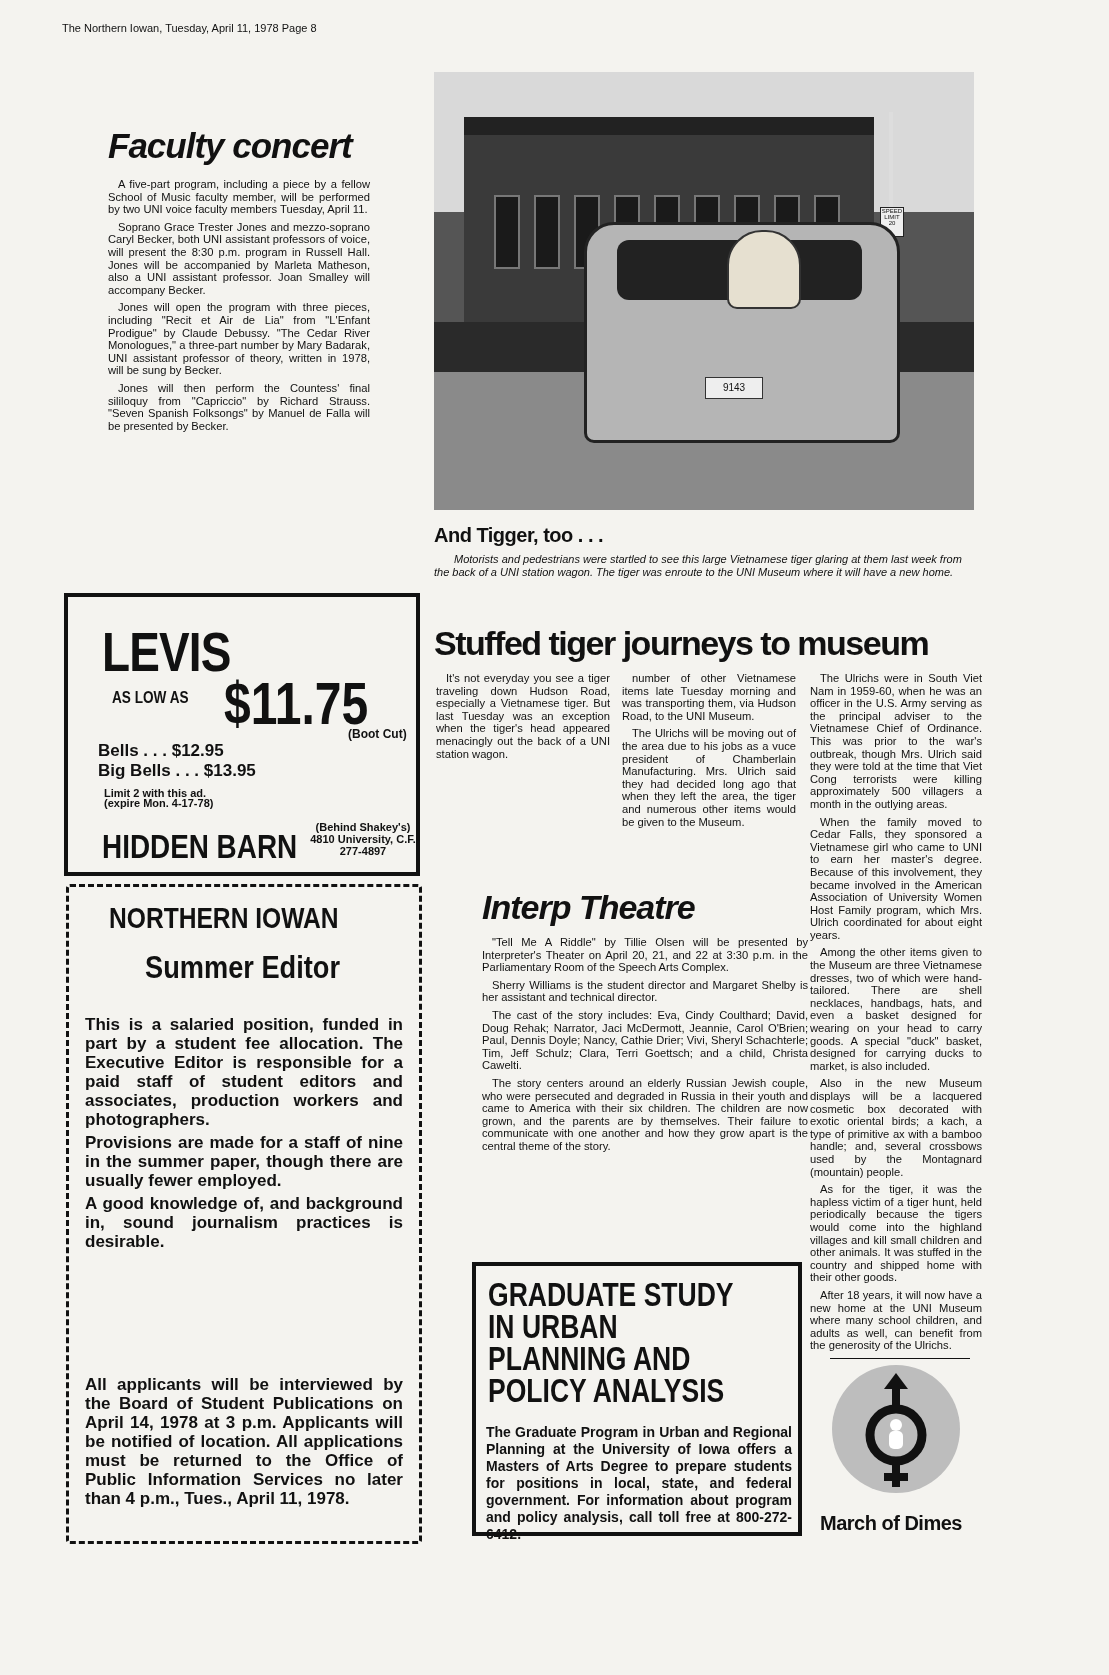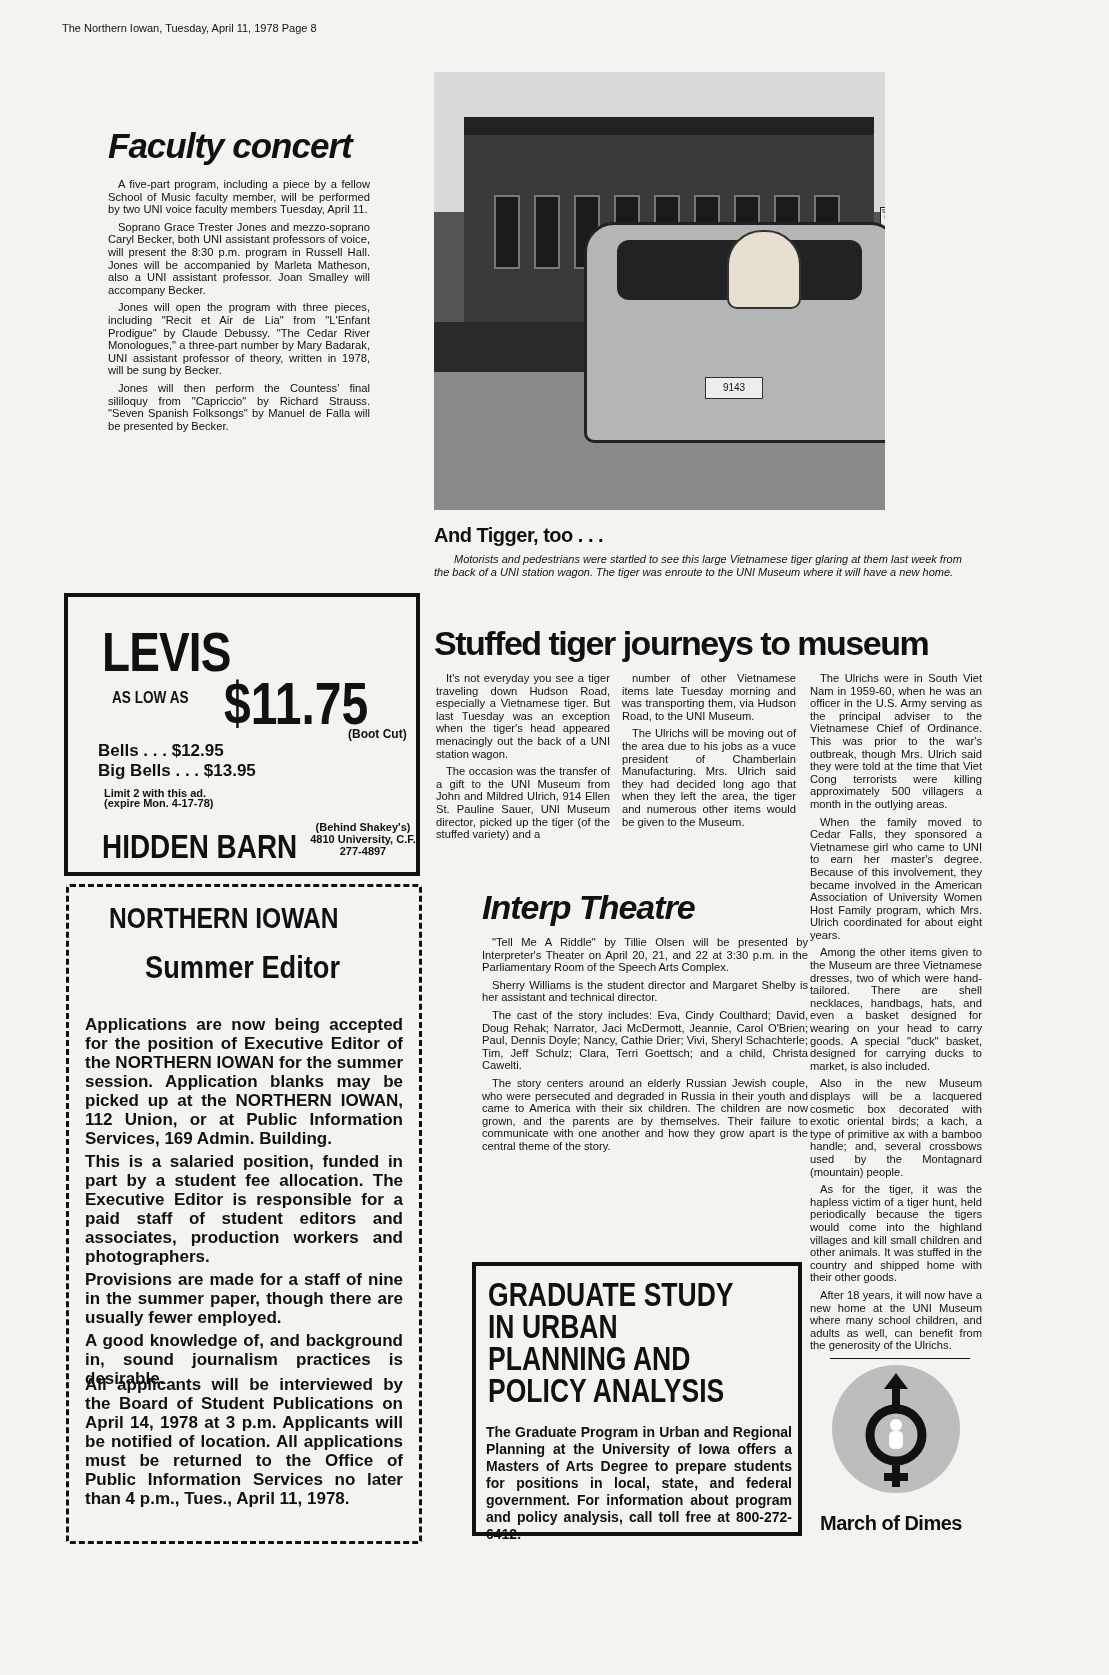--- a/index.html
+++ b/index.html
@@ -7,21 +7,21 @@
     width:1109px; height:1675px; position:relative; overflow:hidden;
     background:#f4f3ef; color:#111;
     font-family:"Liberation Sans", sans-serif;
   }
   .abs { position:absolute; }
   .folio { left:62px; top:22px; font-size:11px; }
   .p { margin:0 0 5px 0; text-indent:10px; text-align:justify; }
   .body9 { font-size:11.2px; line-height:12.6px; }
   .hed-ital { font-weight:bold; font-style:italic; letter-spacing:-1px; }
   
-  .photo { left:434px; top:72px; width:451px; height:438px; background:#555; overflow:hidden; }
+  .photo { left:434px; top:72px; width:540px; height:438px; background:#555; overflow:hidden; }
   .sky { position:absolute; left:0; top:0; width:100%; height:140px; background:#d9d9d9; }
   .building { position:absolute; left:30px; top:45px; width:410px; height:215px; background:#3a3a3a; border-top:18px solid #222; }
   .win { position:absolute; top:60px; width:22px; height:70px; background:#1a1a1a; border:2px solid #777; }
   .lawn { position:absolute; left:0; top:250px; width:100%; height:70px; background:#2a2a2a; }
   .road { position:absolute; left:0; top:300px; width:100%; height:140px; background:#8a8a8a; }
   .car { position:absolute; left:150px; top:150px; width:310px; height:215px; background:#b5b5b5; border-radius:30px 30px 10px 10px; border:3px solid #222; }
   .car-window { position:absolute; left:30px; top:15px; width:245px; height:60px; background:#222; border-radius:12px; }
   .tiger { position:absolute; left:110px; top:-10px; width:70px; height:75px; background:#e6e0d0; border-radius:35px 35px 10px 10px; border:2px solid #333; }
   .plate { position:absolute; left:118px; top:152px; width:56px; height:20px; background:#eee; border:1px solid #333; font-size:10px; text-align:center; line-height:20px; }
   .sign { position:absolute; left:446px; top:135px; width:22px; height:28px; background:#eee; border:1px solid #222; font-size:6px; text-align:center; }
@@ -89,32 +89,30 @@
     <div>(Behind Shakey's)</div>
     <div>4810 University, C.F.</div>
     <div>277-4897</div>
   </div>
 </div>
 
 <div class="abs wavy" style="left:66px; top:884px; width:356px; height:660px;">
   <div class="abs" style="left:40px; top:14px; font-weight:bold; font-size:30px; transform:scaleX(0.82); transform-origin:left top;">NORTHERN IOWAN</div>
   <div class="abs" style="left:76px; top:62px; font-weight:bold; font-size:32px; transform:scaleX(0.85); transform-origin:left top;">Summer Editor</div>
   <div class="abs" style="left:16px; top:128px; width:318px;">
-    <p class="ad-text">Applications are now being accepted for the position of Executive Editor of the NORTHERN IOWAN for the summer session. Application blanks may be picked up at the NORTHERN IOWAN, 112 Union, or at Public Information Services, 169 Admin. Building.</p>
     <p class="ad-text">This is a salaried position, funded in part by a student fee allocation. The Executive Editor is responsible for a paid staff of student editors and associates, production workers and photographers.</p>
     <p class="ad-text">Provisions are made for a staff of nine in the summer paper, though there are usually fewer employed.</p>
     <p class="ad-text">A good knowledge of, and background in, sound journalism practices is desirable.</p>
   </div>
   <p class="abs ad-text" style="left:16px; top:488px; width:318px;">All applicants will be interviewed by the Board of Student Publications on April 14, 1978 at 3 p.m. Applicants will be notified of location. All applications must be returned to the Office of Public Information Services no later than 4 p.m., Tues., April 11, 1978.</p>
 </div>
 
 <div class="abs" style="left:434px; top:624px; font-weight:bold; font-size:34px; letter-spacing:-1.5px; white-space:nowrap;">Stuffed tiger journeys to museum</div>
 <div class="abs" style="left:436px; top:672px; width:174px;">
   <p class="p body9">It's not everyday you see a tiger traveling down Hudson Road, especially a Vietnamese tiger. But last Tuesday was an exception when the tiger's head appeared menacingly out the back of a UNI station wagon.</p>
-  <p class="p body9">The occasion was the transfer of a gift to the UNI Museum from John and Mildred Ulrich, 914 Ellen St. Pauline Sauer, UNI Museum director, picked up the tiger (of the stuffed variety) and a</p>
 </div>
 <div class="abs" style="left:622px; top:672px; width:174px;">
   <p class="p body9">number of other Vietnamese items late Tuesday morning and was transporting them, via Hudson Road, to the UNI Museum.</p>
   <p class="p body9">The Ulrichs will be moving out of the area due to his jobs as a vuce president of Chamberlain Manufacturing. Mrs. Ulrich said they had decided long ago that when they left the area, the tiger and numerous other items would be given to the Museum.</p>
 </div>
 <div class="abs" style="left:810px; top:672px; width:172px;">
   <p class="p body9">The Ulrichs were in South Viet Nam in 1959-60, when he was an officer in the U.S. Army serving as the principal adviser to the Vietnamese Chief of Ordinance. This was prior to the war's outbreak, though Mrs. Ulrich said they were told at the time that Viet Cong terrorists were killing approximately 500 villagers a month in the outlying areas.</p>
   <p class="p body9">When the family moved to Cedar Falls, they sponsored a Vietnamese girl who came to UNI to earn her master's degree. Because of this involvement, they became involved in the American Association of University Women Host Family program, which Mrs. Ulrich coordinated for about eight years.</p>
   <p class="p body9">Among the other items given to the Museum are three Vietnamese dresses, two of which were hand-tailored. There are shell necklaces, handbags, hats, and even a basket designed for wearing on your head to carry goods. A special "duck" basket, designed for carrying ducks to market, is also included.</p>
   <p class="p body9">Also in the new Museum displays will be a lacquered cosmetic box decorated with exotic oriental birds; a kach, a type of primitive ax with a bamboo handle; and, several crossbows used by the Montagnard (mountain) people.</p>

